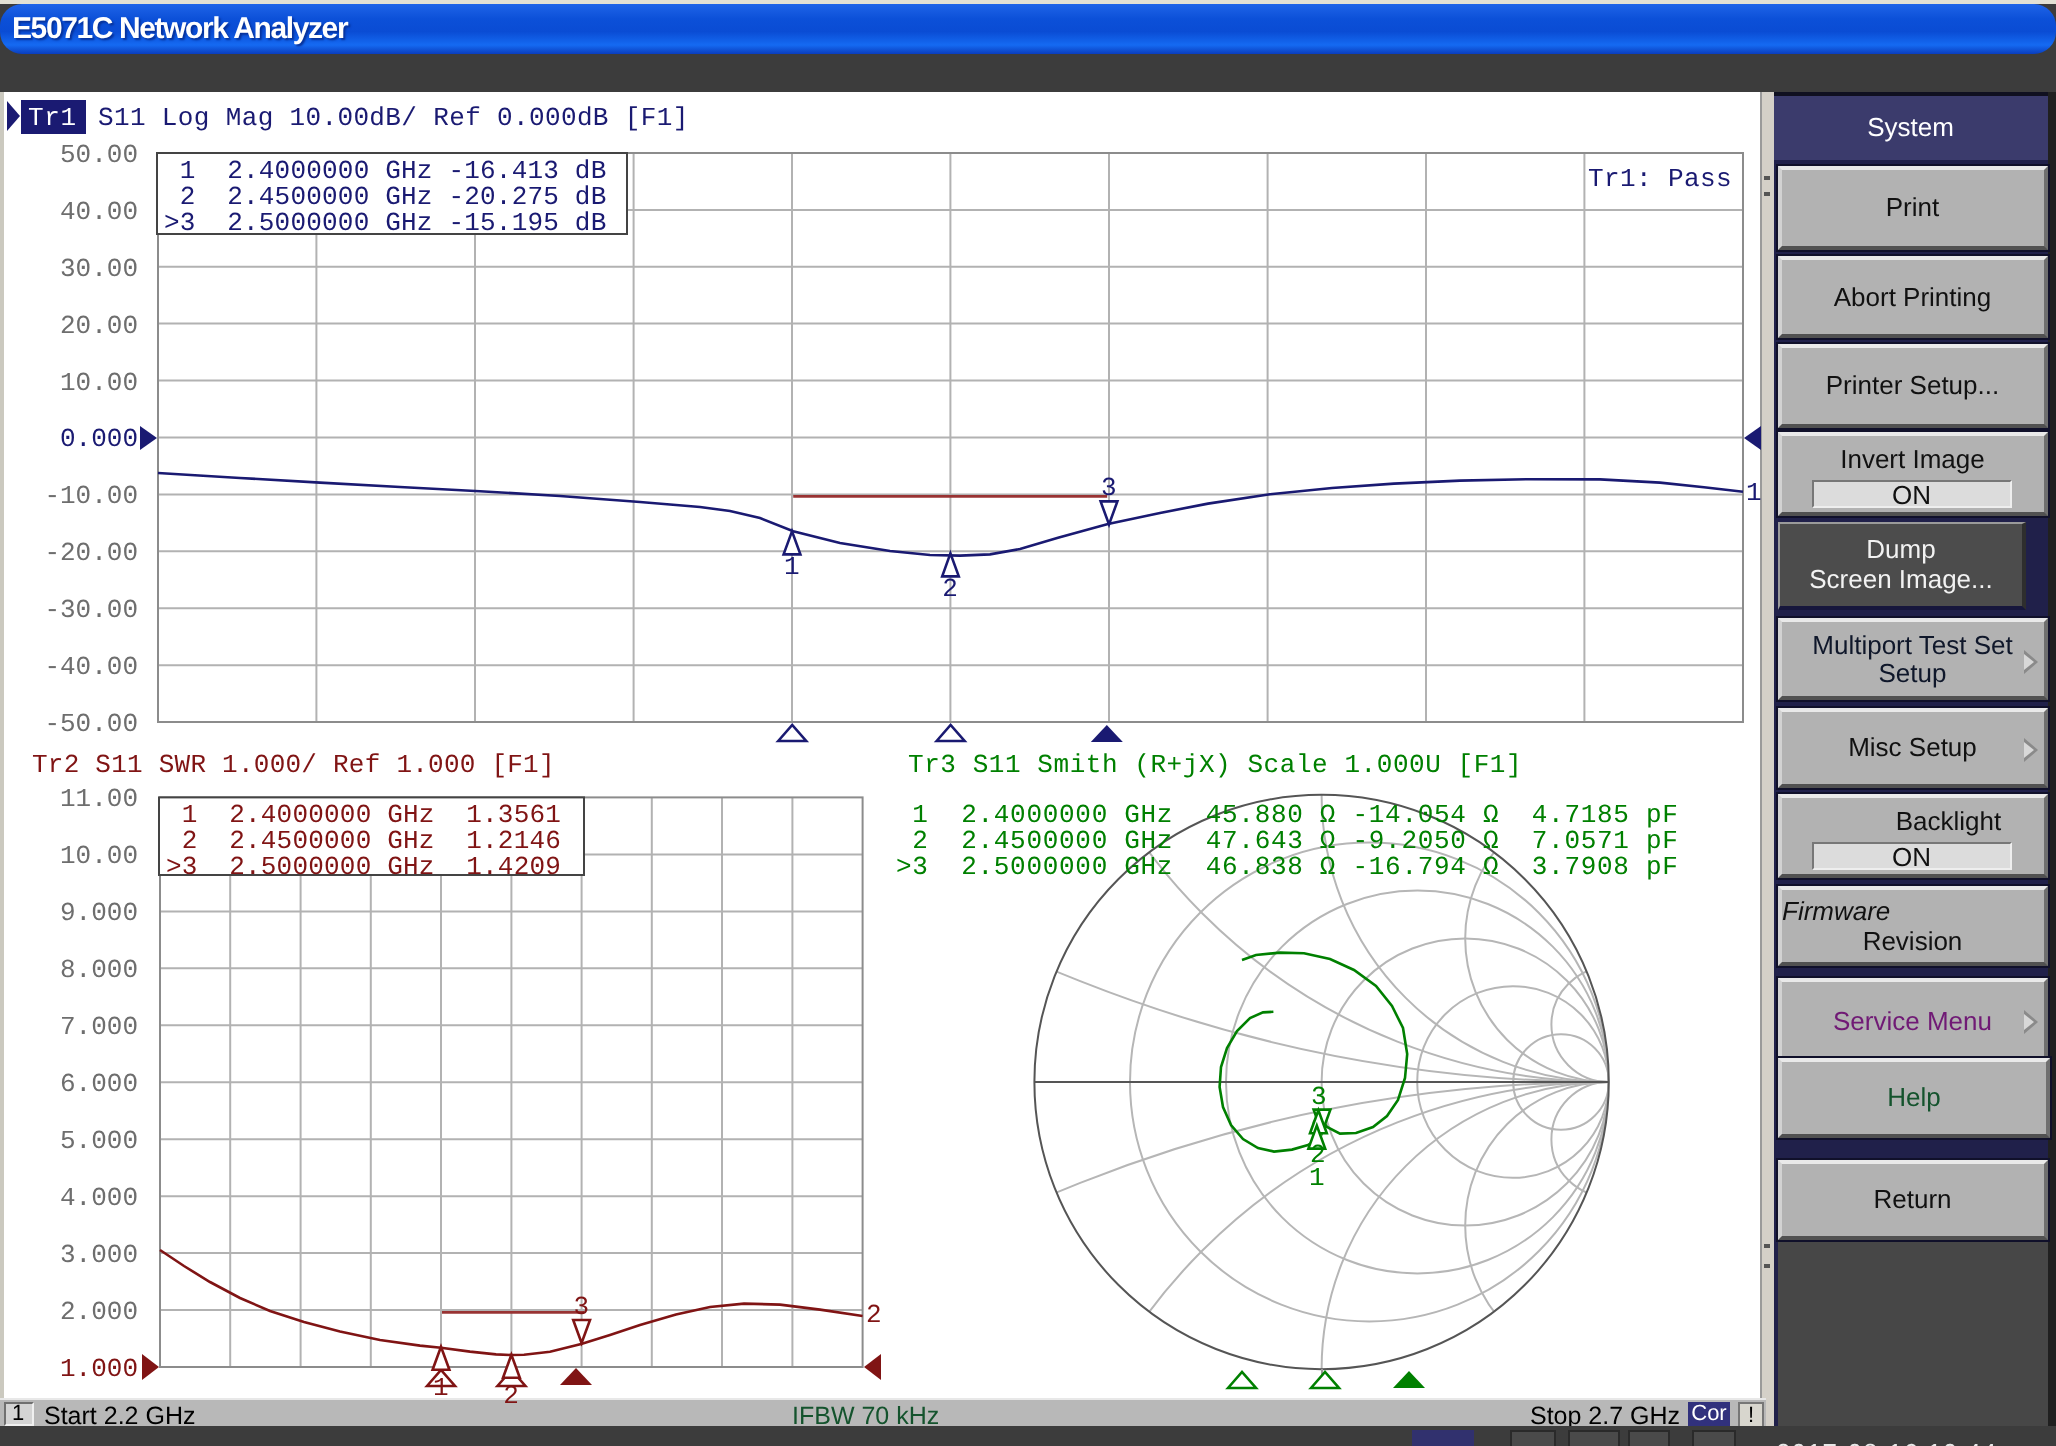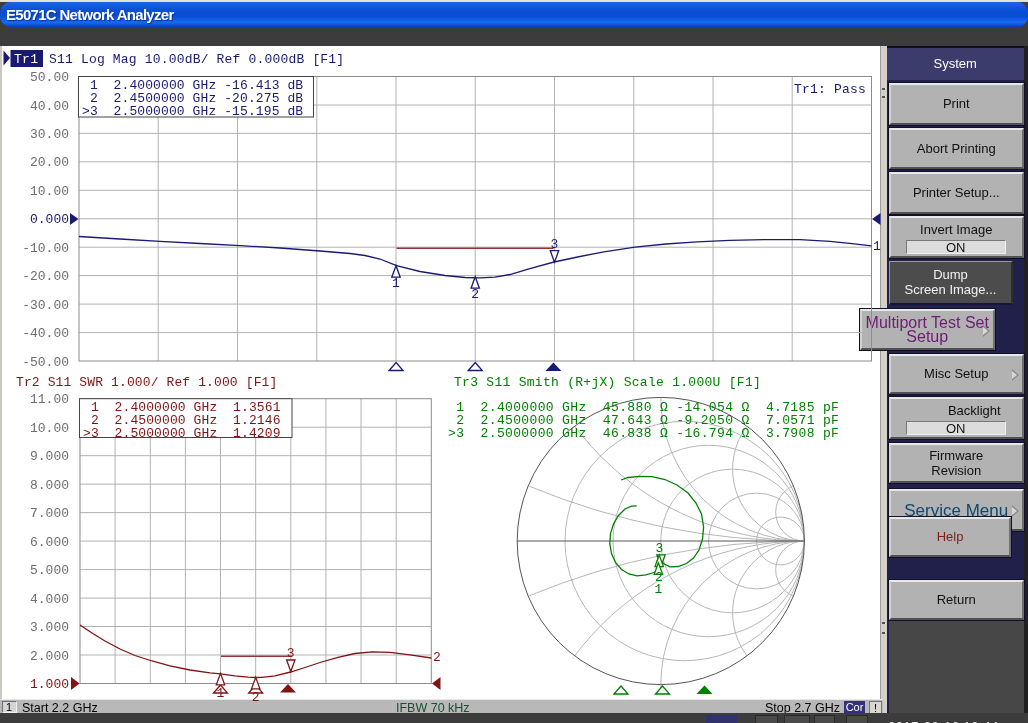--- a/index.html
+++ b/index.html
@@ -43,45 +43,45 @@
       <div style="position:absolute;left:0;right:0;top:11px;height:15px;line-height:15px;text-align:center;">Printer Setup...</div>
     </div>
     <div style="position:absolute;left:889px;top:216px;width:134.5px;height:41.5px;box-sizing:border-box;font-size:13px;background:#b2b2b2;border-top:2px solid #e9e9e9;border-left:2px solid #d2d2d2;border-right:2px solid #6f6f6f;border-bottom:2px solid #515151;color:#111;box-shadow:0 0 0 1px #10102a;">
       <div style="position:absolute;left:0;right:0;top:4px;height:15px;line-height:15px;text-align:center;">Invert Image</div>
       <div style="position:absolute;left:15px;right:16px;top:22px;height:14px;line-height:14px;text-align:center;background:#dcdcdc;border:1px solid #777;border-bottom-color:#eee;border-right-color:#eee;">ON</div>
     </div>
     <div style="position:absolute;left:889px;top:261px;width:124px;height:43.5px;box-sizing:border-box;font-size:13px;background:#4c4c4c;border-top:1px solid #9a9a9a;border-left:1px solid #9a9a9a;border-right:2px solid #2e2e2e;border-bottom:2px solid #16163c;color:#f2f2f2;">
       <div style="position:absolute;left:0;right:0;top:5px;height:15px;line-height:15px;text-align:center;">Dump</div>
       <div style="position:absolute;left:0;right:0;top:20px;height:15px;line-height:15px;text-align:center;">Screen Image...</div>
     </div>
-    <div style="position:absolute;left:860px;top:309px;width:134.5px;height:41px;box-sizing:border-box;font-size:16px;background:#b2b2b2;border-top:2px solid #e9e9e9;border-left:2px solid #d2d2d2;border-right:2px solid #6f6f6f;border-bottom:2px solid #515151;color:#701a75;box-shadow:0 0 0 1px #10102a;">
+    <div style="position:absolute;left:889px;top:309px;width:134.5px;height:41px;box-sizing:border-box;font-size:13px;background:#b2b2b2;border-top:2px solid #e9e9e9;border-left:2px solid #d2d2d2;border-right:2px solid #6f6f6f;border-bottom:2px solid #515151;color:#0f172a;box-shadow:0 0 0 1px #10102a;">
       <div style="position:absolute;left:0;right:0;top:4px;height:15px;line-height:15px;text-align:center;">Multiport Test Set</div>
       <div style="position:absolute;left:0;right:0;top:18px;height:15px;line-height:15px;text-align:center;">Setup</div>
       <div style="position:absolute;right:3px;top:14px;width:0;height:0;border-left:7px solid #8a8a8a;border-top:6.5px solid transparent;border-bottom:6.5px solid transparent;"></div>
       <div style="position:absolute;right:4.5px;top:16px;width:0;height:0;border-left:5px solid #d8d8d8;border-top:4.5px solid transparent;border-bottom:4.5px solid transparent;"></div>
     </div>
     <div style="position:absolute;left:889px;top:354px;width:134.5px;height:39.5px;box-sizing:border-box;font-size:13px;background:#b2b2b2;border-top:2px solid #e9e9e9;border-left:2px solid #d2d2d2;border-right:2px solid #6f6f6f;border-bottom:2px solid #515151;color:#111;box-shadow:0 0 0 1px #10102a;">
       <div style="position:absolute;left:0;right:0;top:10px;height:15px;line-height:15px;text-align:center;">Misc Setup</div>
       <div style="position:absolute;right:3px;top:13px;width:0;height:0;border-left:7px solid #8a8a8a;border-top:6.5px solid transparent;border-bottom:6.5px solid transparent;"></div>
       <div style="position:absolute;right:4.5px;top:15px;width:0;height:0;border-left:5px solid #d8d8d8;border-top:4.5px solid transparent;border-bottom:4.5px solid transparent;"></div>
     </div>
     <div style="position:absolute;left:889px;top:397px;width:134.5px;height:41.5px;box-sizing:border-box;font-size:13px;background:#b2b2b2;border-top:2px solid #e9e9e9;border-left:2px solid #d2d2d2;border-right:2px solid #6f6f6f;border-bottom:2px solid #515151;color:#111;box-shadow:0 0 0 1px #10102a;">
       <div style="position:absolute;left:0;right:0;top:4px;height:15px;line-height:15px;text-align:center;padding-left:36px;">Backlight</div>
       <div style="position:absolute;left:15px;right:16px;top:22px;height:14px;line-height:14px;text-align:center;background:#dcdcdc;border:1px solid #777;border-bottom-color:#eee;border-right-color:#eee;">ON</div>
     </div>
     <div style="position:absolute;left:889px;top:443px;width:134.5px;height:39.5px;box-sizing:border-box;font-size:13px;background:#b2b2b2;border-top:2px solid #e9e9e9;border-left:2px solid #d2d2d2;border-right:2px solid #6f6f6f;border-bottom:2px solid #515151;color:#111;box-shadow:0 0 0 1px #10102a;">
-      <div style="position:absolute;left:0;right:0;top:3px;height:15px;line-height:15px;text-align:center;">Firmware</div>
+      <div style="position:absolute;left:0;right:0;top:3px;height:15px;line-height:15px;text-align:left;font-style:italic;">Firmware</div>
       <div style="position:absolute;left:0;right:0;top:18px;height:15px;line-height:15px;text-align:center;">Revision</div>
     </div>
-    <div style="position:absolute;left:889px;top:488.5px;width:134.5px;height:42.0px;box-sizing:border-box;font-size:17px;background:#b2b2b2;border-top:2px solid #e9e9e9;border-left:2px solid #d2d2d2;border-right:2px solid #6f6f6f;border-bottom:2px solid #515151;color:#0c4a6e;box-shadow:0 0 0 1px #10102a;">
+    <div style="position:absolute;left:889px;top:488.5px;width:134.5px;height:42.0px;box-sizing:border-box;font-size:13px;background:#b2b2b2;border-top:2px solid #e9e9e9;border-left:2px solid #d2d2d2;border-right:2px solid #6f6f6f;border-bottom:2px solid #515151;color:#701a75;box-shadow:0 0 0 1px #10102a;">
       <div style="position:absolute;left:0;right:0;top:12px;height:15px;line-height:15px;text-align:center;">Service Menu</div>
       <div style="position:absolute;right:3px;top:14px;width:0;height:0;border-left:7px solid #8a8a8a;border-top:6.5px solid transparent;border-bottom:6.5px solid transparent;"></div>
       <div style="position:absolute;right:4.5px;top:16px;width:0;height:0;border-left:5px solid #d8d8d8;border-top:4.5px solid transparent;border-bottom:4.5px solid transparent;"></div>
     </div>
-    <div style="position:absolute;left:889px;top:517px;width:122px;height:40.0px;box-sizing:border-box;font-size:13px;background:#b2b2b2;border-top:2px solid #e9e9e9;border-left:2px solid #d2d2d2;border-right:2px solid #6f6f6f;border-bottom:2px solid #515151;color:#7f1d1d;box-shadow:0 0 0 1px #10102a;">
+    <div style="position:absolute;left:889px;top:529px;width:136px;height:40.0px;box-sizing:border-box;font-size:13px;background:#b2b2b2;border-top:2px solid #e9e9e9;border-left:2px solid #d2d2d2;border-right:2px solid #6f6f6f;border-bottom:2px solid #515151;color:#14532d;box-shadow:0 0 0 1px #10102a;">
       <div style="position:absolute;left:0;right:0;top:10px;height:15px;line-height:15px;text-align:center;">Help</div>
     </div>
     <div style="position:absolute;left:889px;top:579.5px;width:134.5px;height:40.0px;box-sizing:border-box;font-size:13px;background:#b2b2b2;border-top:2px solid #e9e9e9;border-left:2px solid #d2d2d2;border-right:2px solid #6f6f6f;border-bottom:2px solid #515151;color:#111;box-shadow:0 0 0 1px #10102a;">
       <div style="position:absolute;left:0;right:0;top:10px;height:15px;line-height:15px;text-align:center;">Return</div>
     </div>
 
 <div class="abs" style="left:0;top:699px;width:883px;height:14px;background:#b8b8b8;border-top:1px solid #e8e8e8;">
 <div class="abs" style="left:1.5px;top:1px;width:15px;height:11.5px;background:#d4d4d4;
 border:1px solid #707070;border-right-color:#f0f0f0;border-bottom-color:#f0f0f0;
 font-size:11px;line-height:11px;text-align:center;color:#000;">1</div>

